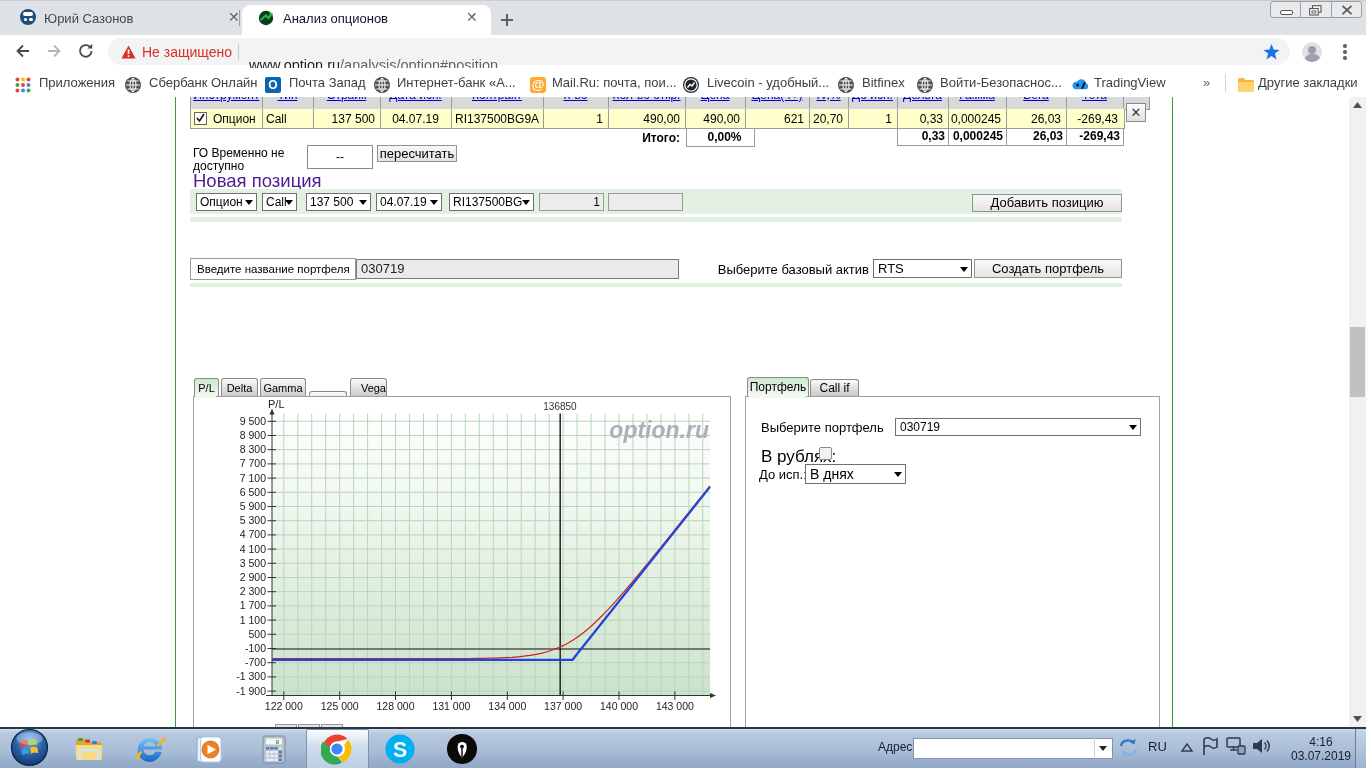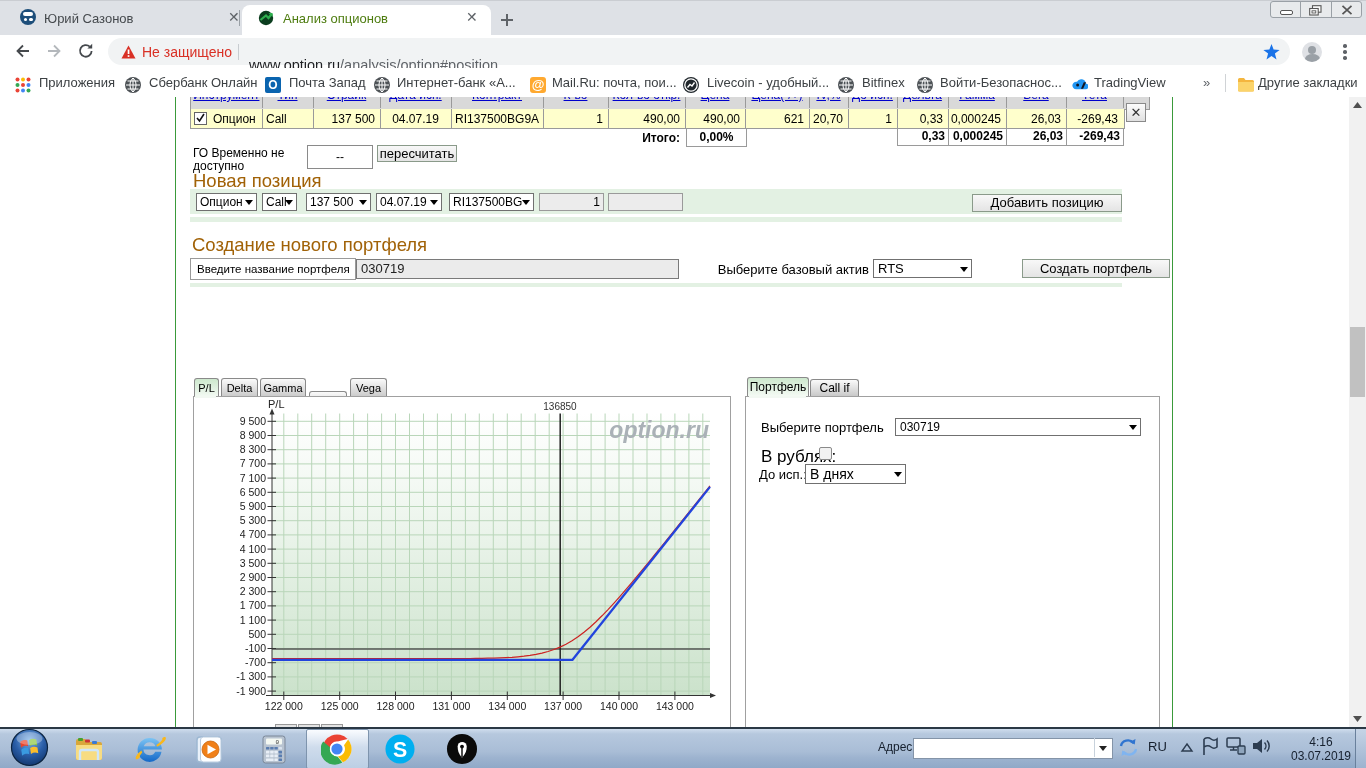--- a/index.html
+++ b/index.html
@@ -19,21 +19,21 @@
 .bico{top:77px;width:16px;height:16px;}
 
 #page{left:0;top:97px;width:1349px;height:630px;background:#fff;overflow:hidden;}
 .gline{top:0;width:1px;height:630px;background:#3a9a3a;}
 .cell{position:absolute;font-size:12px;color:#000;white-space:nowrap;overflow:hidden;}
 .hlink{color:#0000cc;text-decoration:underline;font-size:12px;position:absolute;white-space:nowrap;}
 .btn{position:absolute;background:linear-gradient(#f8f8f8,#e4e4e4);border:1px solid #8a9a8a;font-size:13px;color:#000;text-align:center;}
 .sel{position:absolute;background:#fff;border:1px solid #707070;font-size:12px;color:#000;white-space:nowrap;}
 .sel .ar{position:absolute;right:3px;top:50%;margin-top:-2px;width:0;height:0;border-left:4px solid transparent;border-right:4px solid transparent;border-top:5px solid #000;}
 .gr{position:absolute;background:#ececec;border:1px solid #9a9a9a;font-size:12px;}
-h1x{display:block;position:absolute;font-size:18.5px;color:#a16207;white-space:nowrap;}
+h1x{display:block;position:absolute;font-size:18.5px;color:#4c1d95;white-space:nowrap;}
 .tab{position:absolute;border:1px solid #8a8a8a;border-bottom:none;border-radius:3px 3px 0 0;font-size:11px;color:#000;text-align:center;background:linear-gradient(#fafafa,#c9c9c9);}
 .tabact{background:linear-gradient(#cde8cd,#f4faf4);}
 
 #sbar{left:1349px;top:97px;width:17px;height:630px;background:#f1f1f1;}
 
 #taskbar{left:0;top:727px;width:1366px;height:41px;background:linear-gradient(#cfdded 0%,#b6c8de 12%,#a9bdd6 55%,#9db3cf 70%,#8da7c6 100%);border-top:2px solid #2a3845;box-shadow:inset 0 -2px 0 #7488a8;}
 .tico{top:733px;width:32px;height:32px;}
 </style></head>
 <body>
 
@@ -62,21 +62,21 @@
 </div>
 <div class="abs tabtxt" style="left:44px;">Юрий Сазонов</div>
 <div class="abs tclose" style="left:228px;">✕</div>
 <div class="abs" style="left:239px;top:10px;width:1px;height:16px;background:#9aa0a6;"></div>
 <div class="abs" id="activetab"></div>
 <svg class="abs" style="left:258px;top:10px;" width="16" height="16" viewBox="0 0 16 16">
  <circle cx="8" cy="8" r="7.2" fill="#0b3d1e"></circle>
  <path d="M2.5 10 L8 5.5 L10.5 8 L14 3.5" stroke="#2eaf4e" stroke-width="2.2" fill="none"></path>
  <path d="M10.5 3 L14.5 3 L14.5 7" fill="#2eaf4e"></path>
 </svg>
-<div class="abs tabtxt" style="left:283px;color:#4d7c0f;">Анализ опционов</div>
+<div class="abs tabtxt" style="left:283px;color:#0f172a;">Анализ опционов</div>
 <div class="abs tclose" style="left:466px;">✕</div>
 <div class="abs" style="left:498px;top:11px;width:18px;height:18px;">
  <div class="abs" style="left:3px;top:8px;width:12px;height:2px;background:#5f6368;"></div>
  <div class="abs" style="left:8px;top:3px;width:2px;height:12px;background:#5f6368;"></div>
 </div>
 
 <div class="abs" id="toolbar"></div>
 <svg class="abs" style="left:16px;top:44px;" width="14" height="14" viewBox="0 0 14 14">
     <path d="M13 7 H2 M7 1.5 L1.5 7 L7 12.5" stroke="#45494d" stroke-width="1.8" fill="none"></path>
   </svg>
@@ -234,21 +234,21 @@
     <div class="cell" style="left:747px;top:15px;width:57px;text-align:right;">621</div>
     <div class="cell" style="left:811px;top:15px;width:32px;text-align:right;">20,70</div>
     <div class="cell" style="left:850px;top:15px;width:42px;text-align:right;">1</div>
     <div class="cell" style="left:899px;top:15px;width:44px;text-align:right;">0,33</div>
     <div class="cell" style="left:950px;top:15px;width:51px;text-align:right;">0,000245</div>
     <div class="cell" style="left:1008px;top:15px;width:53px;text-align:right;">26,03</div>
     <div class="cell" style="left:1068px;top:15px;width:50px;text-align:right;">-269,43</div>
     <div class="abs" style="left:1126px;top:6px;width:18px;height:17px;border:1px solid #8a8a8a;background:linear-gradient(#fcfcfc,#e0e0e0);text-align:center;font-size:13px;line-height:17px;color:#333;">✕</div>
 
  <div class="cell" style="left:560px;top:34px;width:120px;text-align:right;font-weight:bold;">Итого:</div>
-    <div class="abs" style="left:686px;top:31px;width:59px;height:17px;border:1px solid #9a9a9a;font-size:12px;font-weight:bold;text-align:center;line-height:17px;">0,00%</div>
+    <div class="abs" style="left:686px;top:31px;width:59px;height:17px;border:1px solid #9a9a9a;font-size:12px;font-weight:bold;text-align:center;line-height:17px;padding-left:8px;">0,00%</div>
     <div class="abs" style="left:897px;top:31px;width:51px;height:17px;border-left:1px solid #9a9a9a;border-bottom:1px solid #9a9a9a;font-size:12px;font-weight:bold;text-align:right;line-height:17px;"><span style="padding-right:4px;">0,33</span></div>
     <div class="abs" style="left:948px;top:31px;width:58px;height:17px;border-left:1px solid #9a9a9a;border-bottom:1px solid #9a9a9a;font-size:12px;font-weight:bold;text-align:right;line-height:17px;"><span style="padding-right:4px;">0,000245</span></div>
     <div class="abs" style="left:1006px;top:31px;width:60px;height:17px;border-left:1px solid #9a9a9a;border-bottom:1px solid #9a9a9a;font-size:12px;font-weight:bold;text-align:right;line-height:17px;"><span style="padding-right:4px;">26,03</span></div>
     <div class="abs" style="left:1066px;top:31px;width:57px;height:17px;border-left:1px solid #9a9a9a;border-bottom:1px solid #9a9a9a;font-size:12px;font-weight:bold;text-align:right;line-height:17px;"><span style="padding-right:4px;">-269,43</span></div>
     <div class="abs" style="left:1123px;top:31px;width:1px;height:17px;background:#9a9a9a;"></div>
 
  <div class="abs" style="left:193px;top:50px;font-size:12px;line-height:13px;">ГО Временно не<br>доступно</div>
  <div class="abs" style="left:307px;top:48px;width:64px;height:22px;border:1px solid #8a8a8a;background:#fff;font-size:12px;text-align:center;line-height:22px;">--</div>
  <div class="btn" style="left:377px;top:48px;width:78px;height:15px;line-height:15px;">пересчитать</div>
  <h1x style="left:193px;top:73px;">Новая позиция</h1x>
@@ -256,35 +256,34 @@
  <div class="abs" style="left:190px;top:92px;width:932px;height:25px;background:#e3f1e3;"></div>
  <div class="sel" style="left:196px;top:96px;width:59px;height:16px;line-height:16px;"><span style="padding-left:3px;">Опцион</span><span class="ar"></span></div>
  <div class="sel" style="left:262px;top:96px;width:33px;height:16px;line-height:16px;"><span style="padding-left:3px;">Call</span><span class="ar"></span></div>
  <div class="sel" style="left:306px;top:96px;width:63px;height:16px;line-height:16px;"><span style="padding-left:3px;">137 500</span><span class="ar"></span></div>
  <div class="sel" style="left:376px;top:96px;width:64px;height:16px;line-height:16px;"><span style="padding-left:3px;">04.07.19</span><span class="ar"></span></div>
  <div class="sel" style="left:449px;top:96px;width:83px;height:16px;line-height:16px;"><span style="padding-left:3px;">RI137500BG</span><span class="ar"></span></div>
  <div class="gr" style="left:539px;top:96px;width:63px;height:16px;line-height:16px;text-align:right;"><span style="padding-right:3px;">1</span></div>
  <div class="gr" style="left:608px;top:96px;width:73px;height:16px;line-height:16px;"></div>
  <div class="btn" style="left:972px;top:97px;width:148px;height:16px;line-height:16px;">Добавить позицию</div>
  <div class="abs" style="left:190px;top:119.5px;width:932px;height:5px;background:#e3f1e3;"></div>
- <h1x style="left:192px;top:137px;">Создание нового портфеля</h1x>
 
  <div class="abs" style="left:190px;top:161px;width:164px;height:20px;border:1px solid #9a9a9a;font-size:12px;line-height:20px;"><span style="padding-left:6px;white-space:nowrap;font-size:11.5px;">Введите название портфеля</span></div>
  <div class="abs" style="left:356px;top:162px;width:321px;height:18px;border:1px solid #7a7a7a;background:#ebebeb;font-size:13px;line-height:18px;color:#222;"><span style="padding-left:4px;">030719</span></div>
  <div class="abs" style="left:690px;top:165px;width:179px;text-align:right;font-size:13px;">Выберите базовый актив</div>
  <div class="sel" style="left:873px;top:162px;width:97px;height:17px;line-height:17px;font-size:13px;"><span style="padding-left:4px;">RTS</span><span class="ar"></span></div>
- <div class="btn" style="left:974px;top:162px;width:146px;height:17px;line-height:17px;margin-left:48px;">Создать портфель</div>
+ <div class="btn" style="left:974px;top:162px;width:146px;height:17px;line-height:17px;">Создать портфель</div>
  <div class="abs" style="left:190px;top:186px;width:932px;height:4px;background:#e3f1e3;"></div>
 
 
  <div class="tab tabact" style="left:194px;top:281px;width:23px;height:18px;line-height:18px;">P/L</div>
  <div class="tab" style="left:221px;top:281px;width:35px;height:18px;line-height:18px;">Delta</div>
  <div class="tab" style="left:260px;top:281px;width:44px;height:18px;line-height:18px;">Gamma</div>
  <div class="tab" style="left:309px;top:294px;width:36px;height:18px;line-height:18px;">Theta</div>
- <div class="tab" style="left:350px;top:281px;width:35px;height:18px;line-height:18px;">Vega</div>
+ <div class="tab" style="left:350px;top:281px;width:35px;height:18px;line-height:18px;text-align:right;">Vega</div>
 
  <div class="abs" style="left:195px;top:299px;width:21px;height:2px;background:#f2f8f2;z-index:5;"></div>
  <div class="abs" style="left:192.5px;top:299px;width:536px;height:331px;border:1px solid #a0a0a0;background:#fff;"></div>
  <svg class="abs" style="left:192.5px;top:300px;" width="537" height="330" viewBox="0 0 537 330">
       <defs>
         <linearGradient id="pg" x1="0" y1="0" x2="0" y2="1">
           <stop offset="0" stop-color="#ffffff"></stop>
           <stop offset="0.32" stop-color="#f0f7f0"></stop>
           <stop offset="1" stop-color="#cbe2cb"></stop>
         </linearGradient>

